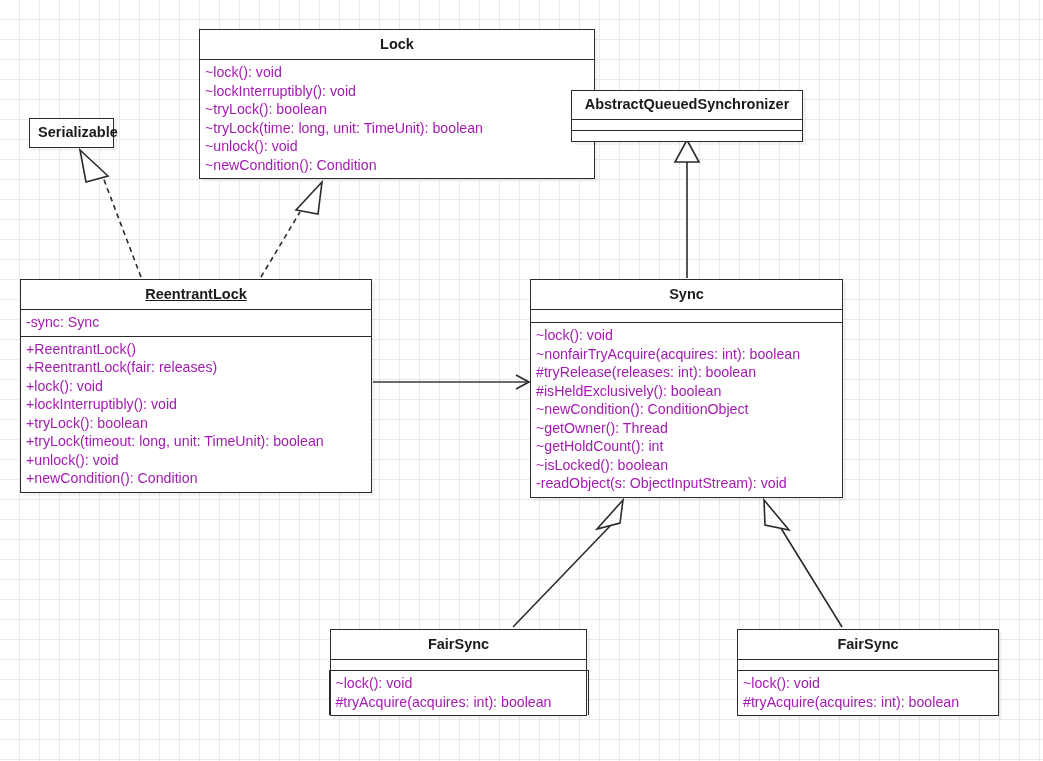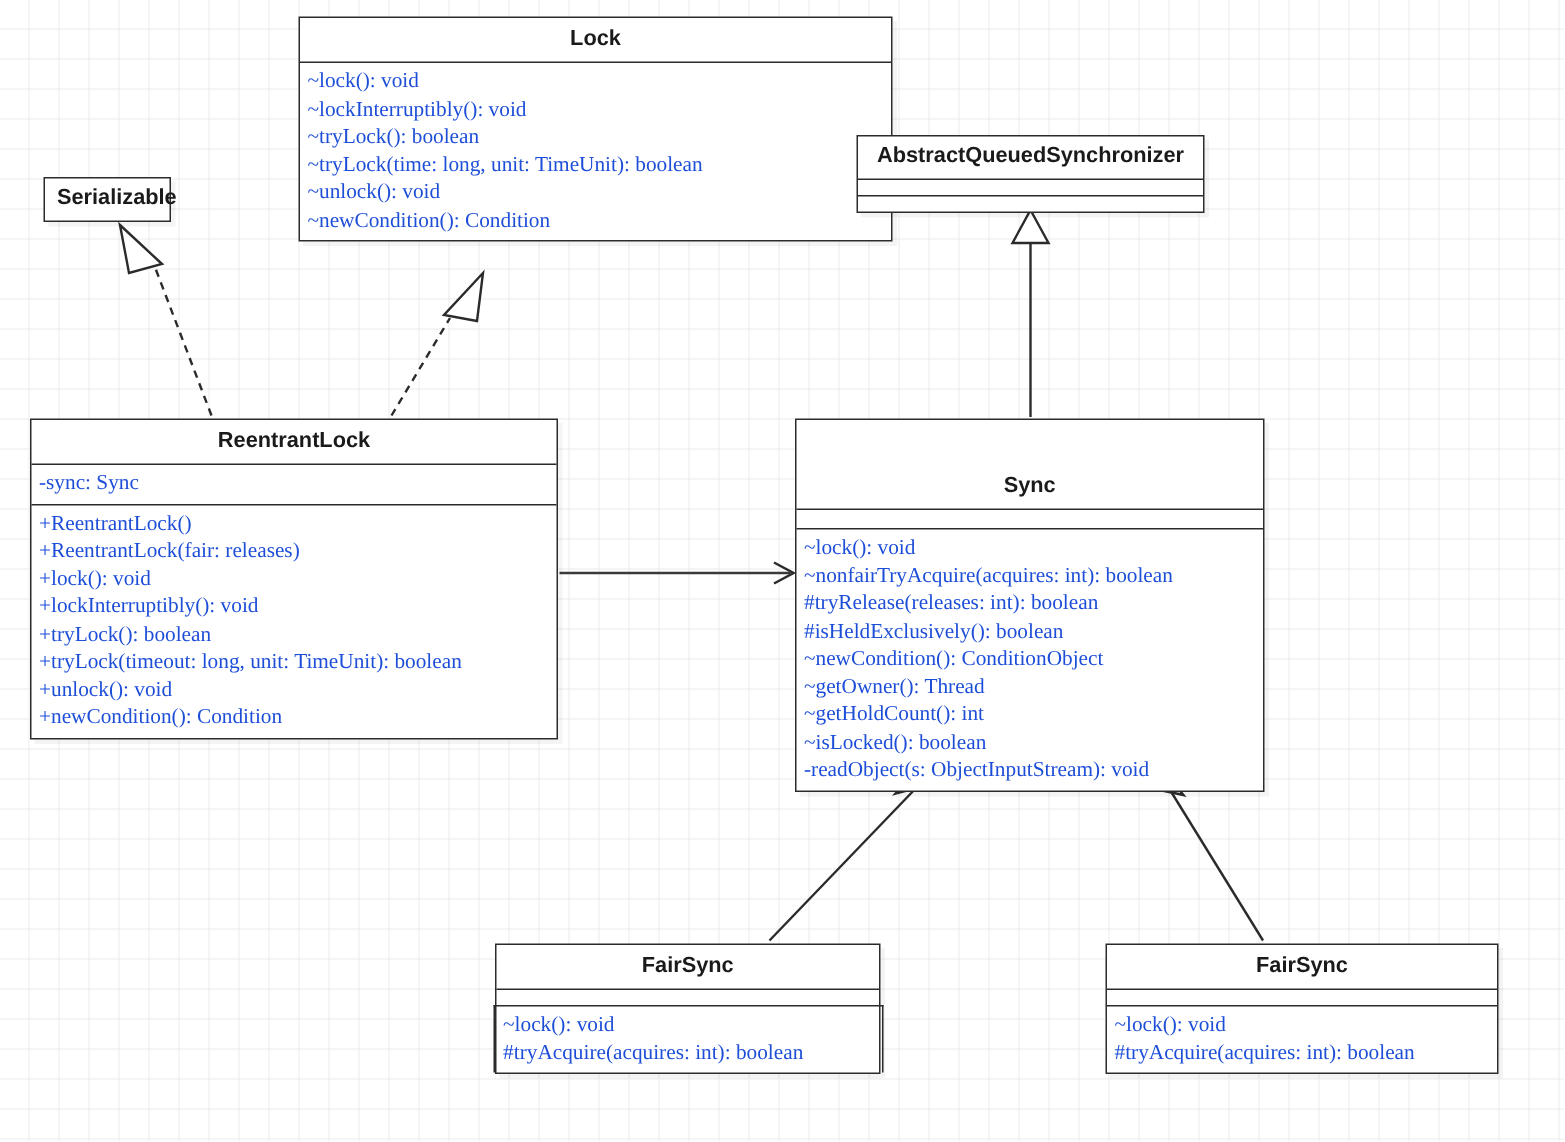--- a/index.html
+++ b/index.html
@@ -43,47 +43,46 @@
     color: #1a1a1a;
     padding: 5px 6px 6px 6px;
     line-height: 1.12;
     white-space: nowrap;
   }
   .uml-compartment {
     box-sizing: border-box;
     border-top: 1.6px solid #2b2b2b;
     padding: 3px 5px 4px 5px;
     font-size: 14.2px;
-    color: #1d4ed8;
+    color: #a21caf;
     line-height: 1.305;
     white-space: nowrap;
-    font-family: Liberation Serif, serif;
   }
   .uml-compartment.empty {
     padding: 0;
     height: 13px;
   }
   .uml-row { white-space: nowrap; }
 
   
   #class-serializable { left: 29px;  top: 118px; width: 85px; }
   #class-serializable .uml-title { padding: 5px 8px 7px 8px; font-size: 14.5px; }
 
-  #class-lock { left: 199px; top: 11px;  width: 396px; }
+  #class-lock { left: 199px; top: 29px;  width: 396px; }
   #class-lock .uml-title { padding: 6px 6px 7px 6px; }
 
   #class-aqs { left: 571px; top: 90px;  width: 232px; }
   #class-aqs .uml-title { padding: 5px 6px 7px 6px; }
   #class-aqs .uml-compartment.empty { height: 11px; }
 
   #class-reentrantlock { left: 20px;  top: 279px; width: 352px; }
-  #class-reentrantlock .uml-title { padding: 6px 6px 7px 6px; }
+  #class-reentrantlock .uml-title { padding: 6px 6px 7px 6px; text-decoration: underline; }
 
   #class-sync { left: 530px; top: 279px; width: 313px; }
-  #class-sync .uml-title { padding: 6px 6px 7px 6px; margin-top: 30px; }
+  #class-sync .uml-title { padding: 6px 6px 7px 6px; }
   #class-sync .uml-compartment.empty { height: 13px; }
 
   #class-fairsync-left { left: 330px; top: 629px; width: 257px; }
   #class-fairsync-left .uml-title { padding: 6px 6px 7px 6px; }
   #class-fairsync-left .uml-compartment.empty { height: 11px; }
   #class-fairsync-left .uml-compartment.methods {
     width: 260px;
     margin-left: -1.6px;
     border-left: 1.6px solid #2b2b2b;
     border-right: 1.6px solid #2b2b2b;

